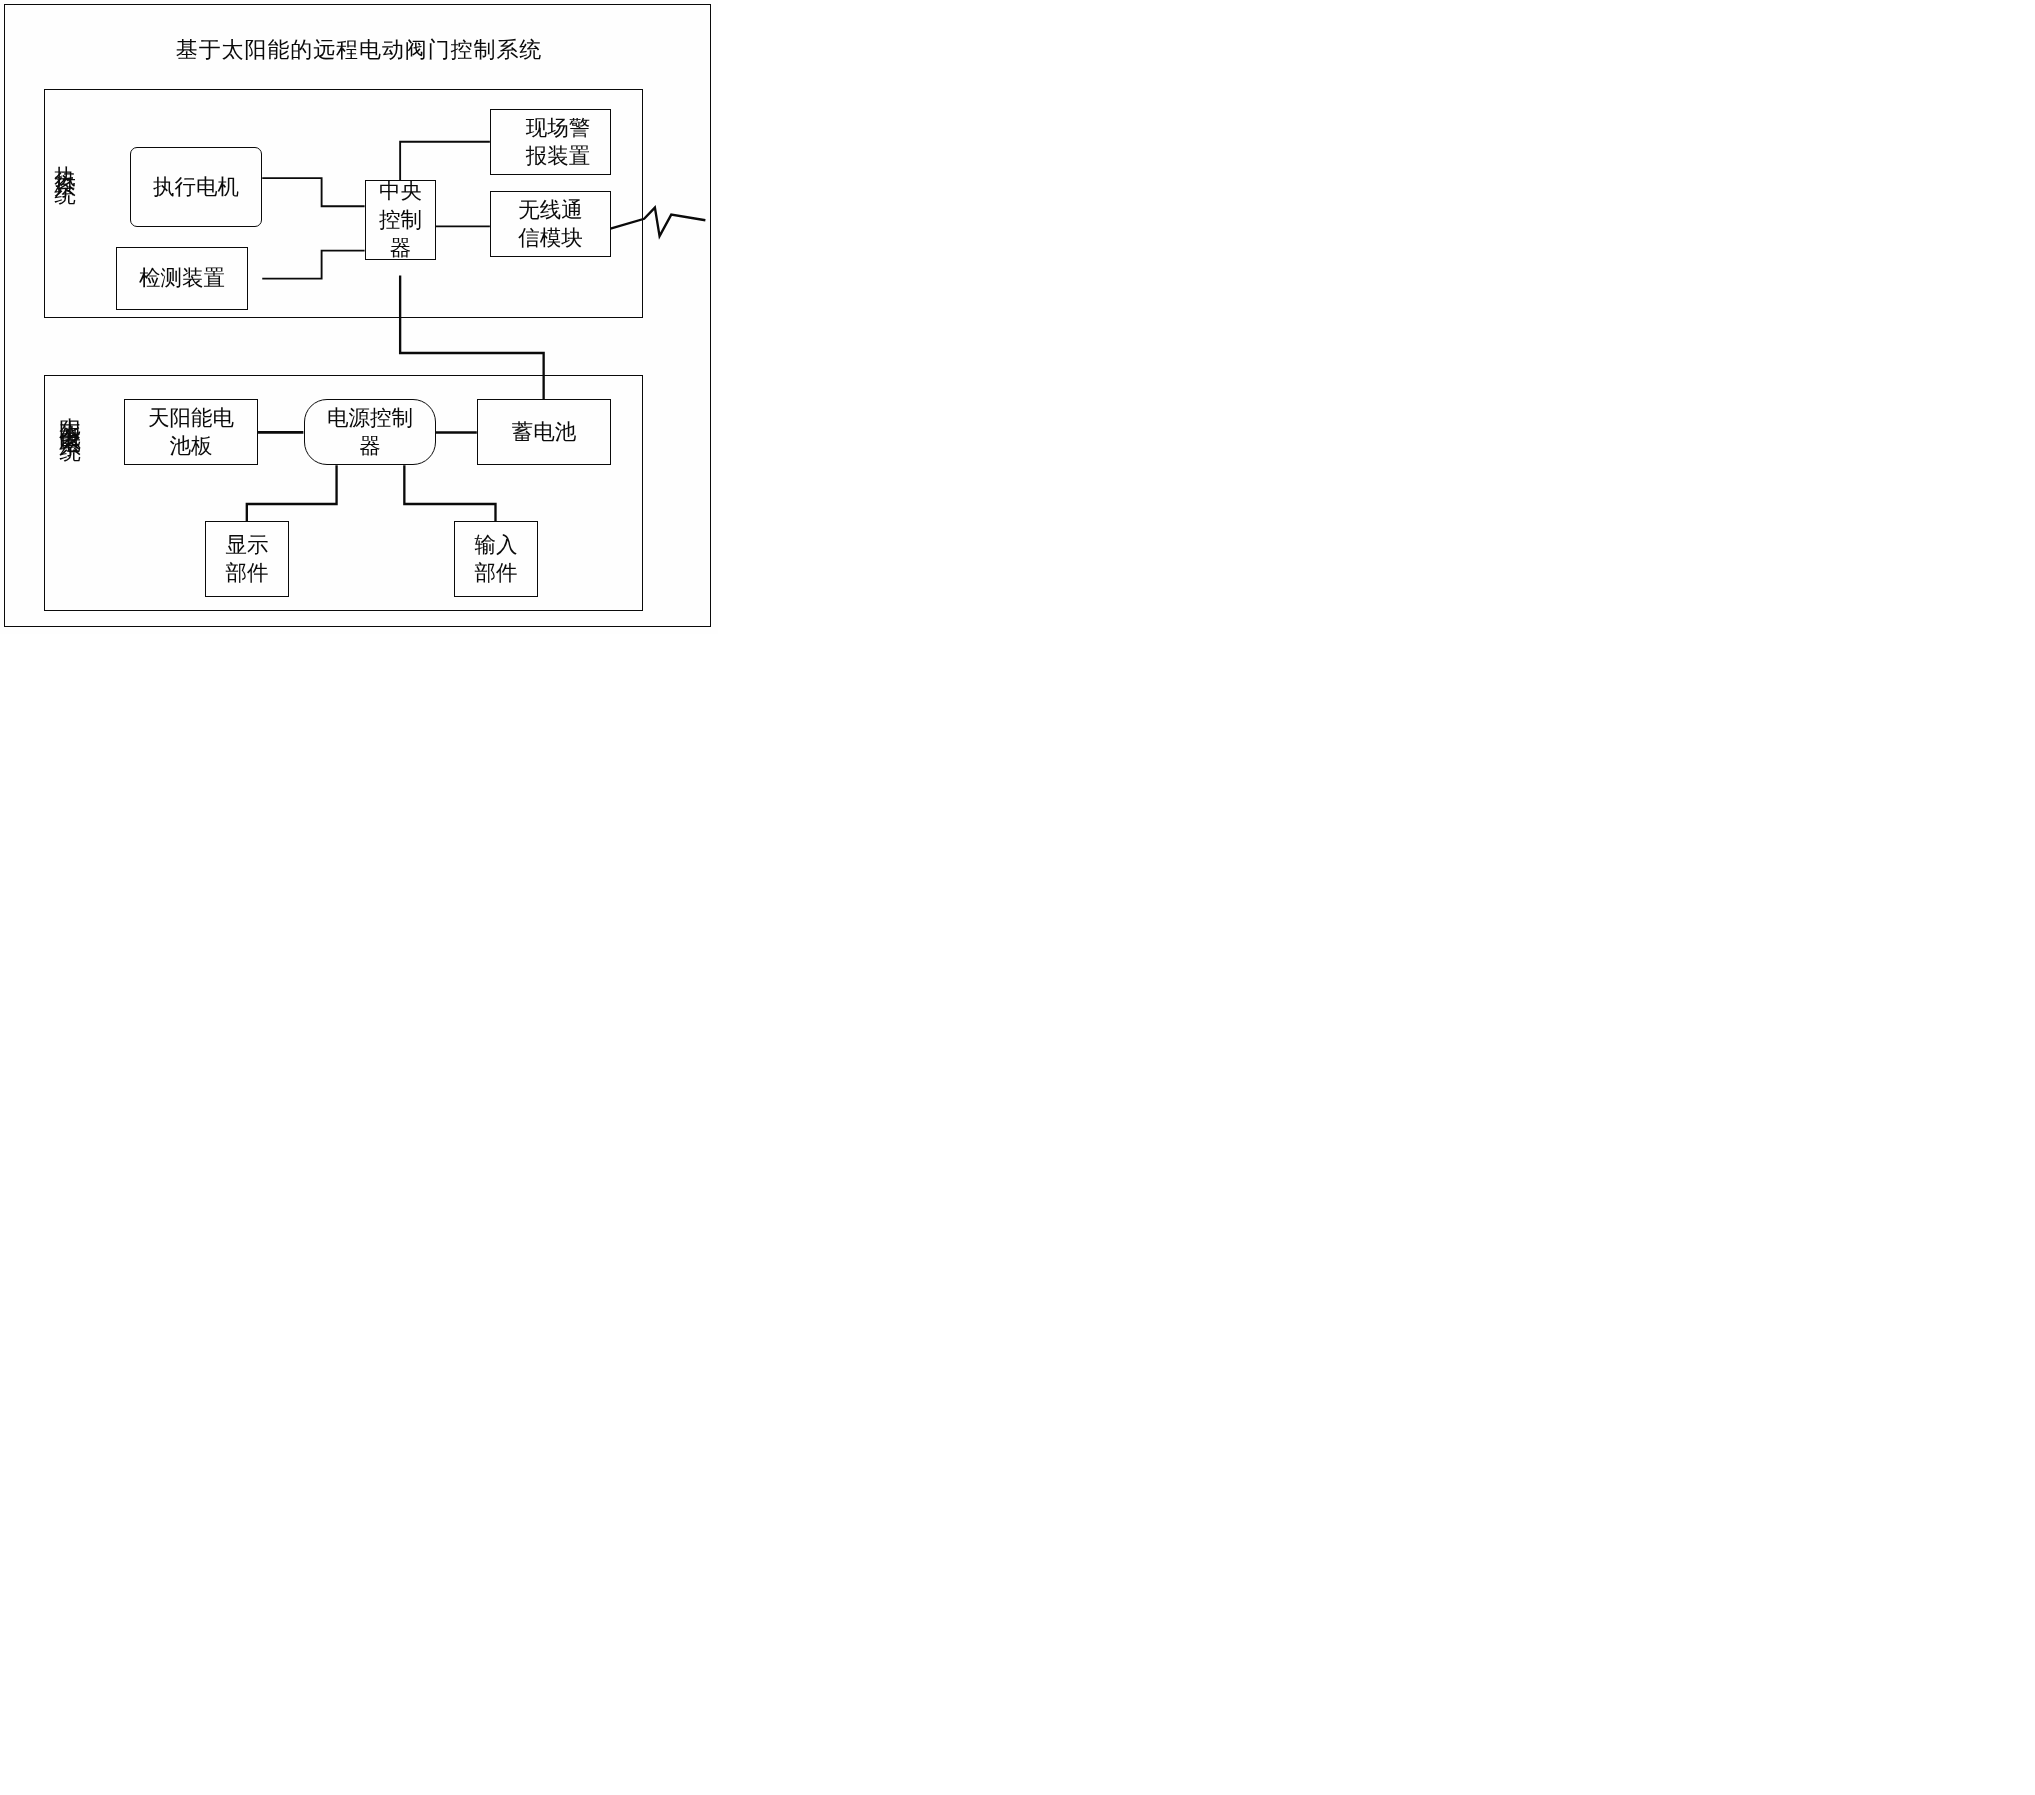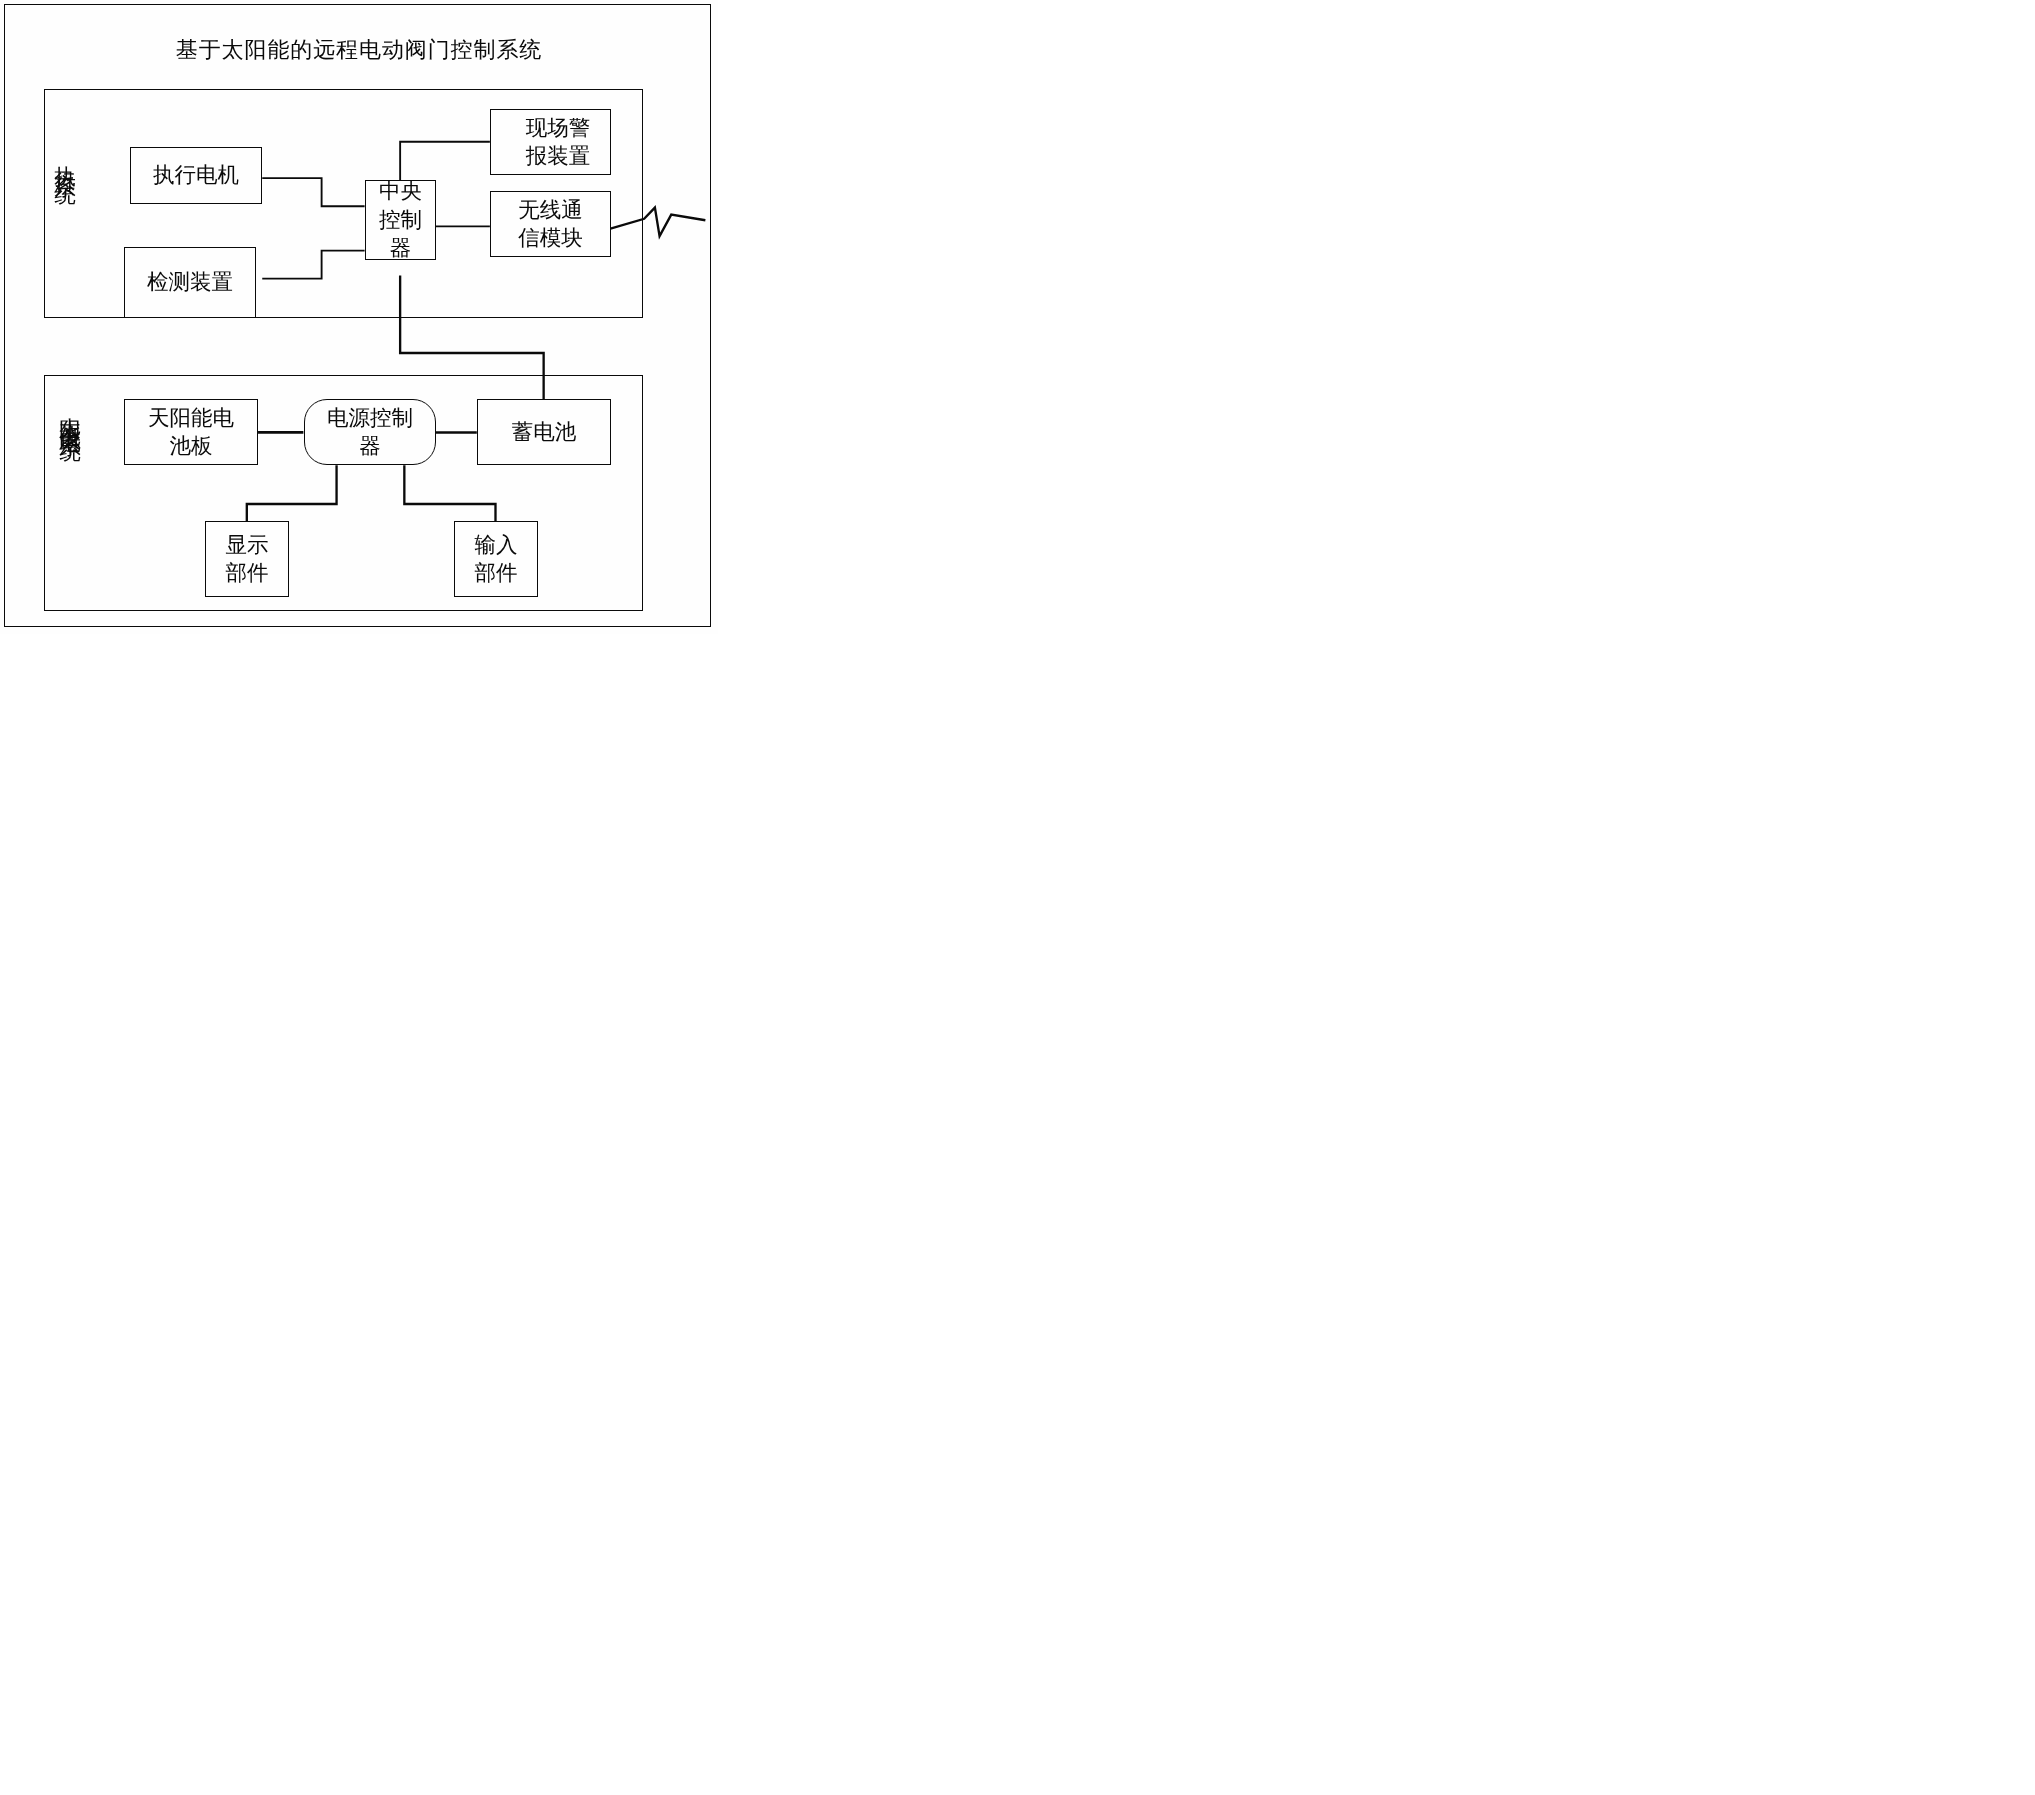--- a/index.html
+++ b/index.html
@@ -34,22 +34,22 @@
   }
   #execution-label{left:53px;top:148px;}
   #solar-label{left:58px;top:400px;letter-spacing:3.7px;}
   .box{
     position:absolute;border:1.4px solid #0a0a0a;box-sizing:border-box;
     background:#fefefe;
     display:flex;align-items:center;justify-content:center;
     text-align:center;font-size:21.5px;line-height:1.32;
     white-space:pre-line;
   }
-  #box-motor{left:130px;top:147px;width:132px;height:57px;}
-  #box-detector{left:124px;top:247px;width:132px;height:71px;text-align:right;}
+  #box-motor{left:130px;top:147px;width:132px;height:80px;border-radius:7px;}
+  #box-detector{left:116px;top:247px;width:132px;height:63px;text-align:right;}
   #box-central{left:365px;top:180px;width:71px;height:80px;}
   #box-alarm{left:490px;top:109px;width:121px;height:66px;padding-left:15px;}
   #box-wireless{left:490px;top:191px;width:121px;height:66px;}
   #box-solar-panel{left:124px;top:399px;width:134px;height:66px;}
   #box-power{left:304px;top:399px;width:132px;height:66px;border-radius:23px;}
   #box-battery{left:477px;top:399px;width:134px;height:66px;}
   #box-display{left:205px;top:521px;width:84px;height:76px;}
   #box-input{left:454px;top:521px;width:84px;height:76px;}
   svg.wires{position:absolute;left:0;top:0;width:718px;height:634px;}
   svg.wires polyline, svg.wires line{stroke:#0a0a0a;fill:none;}

